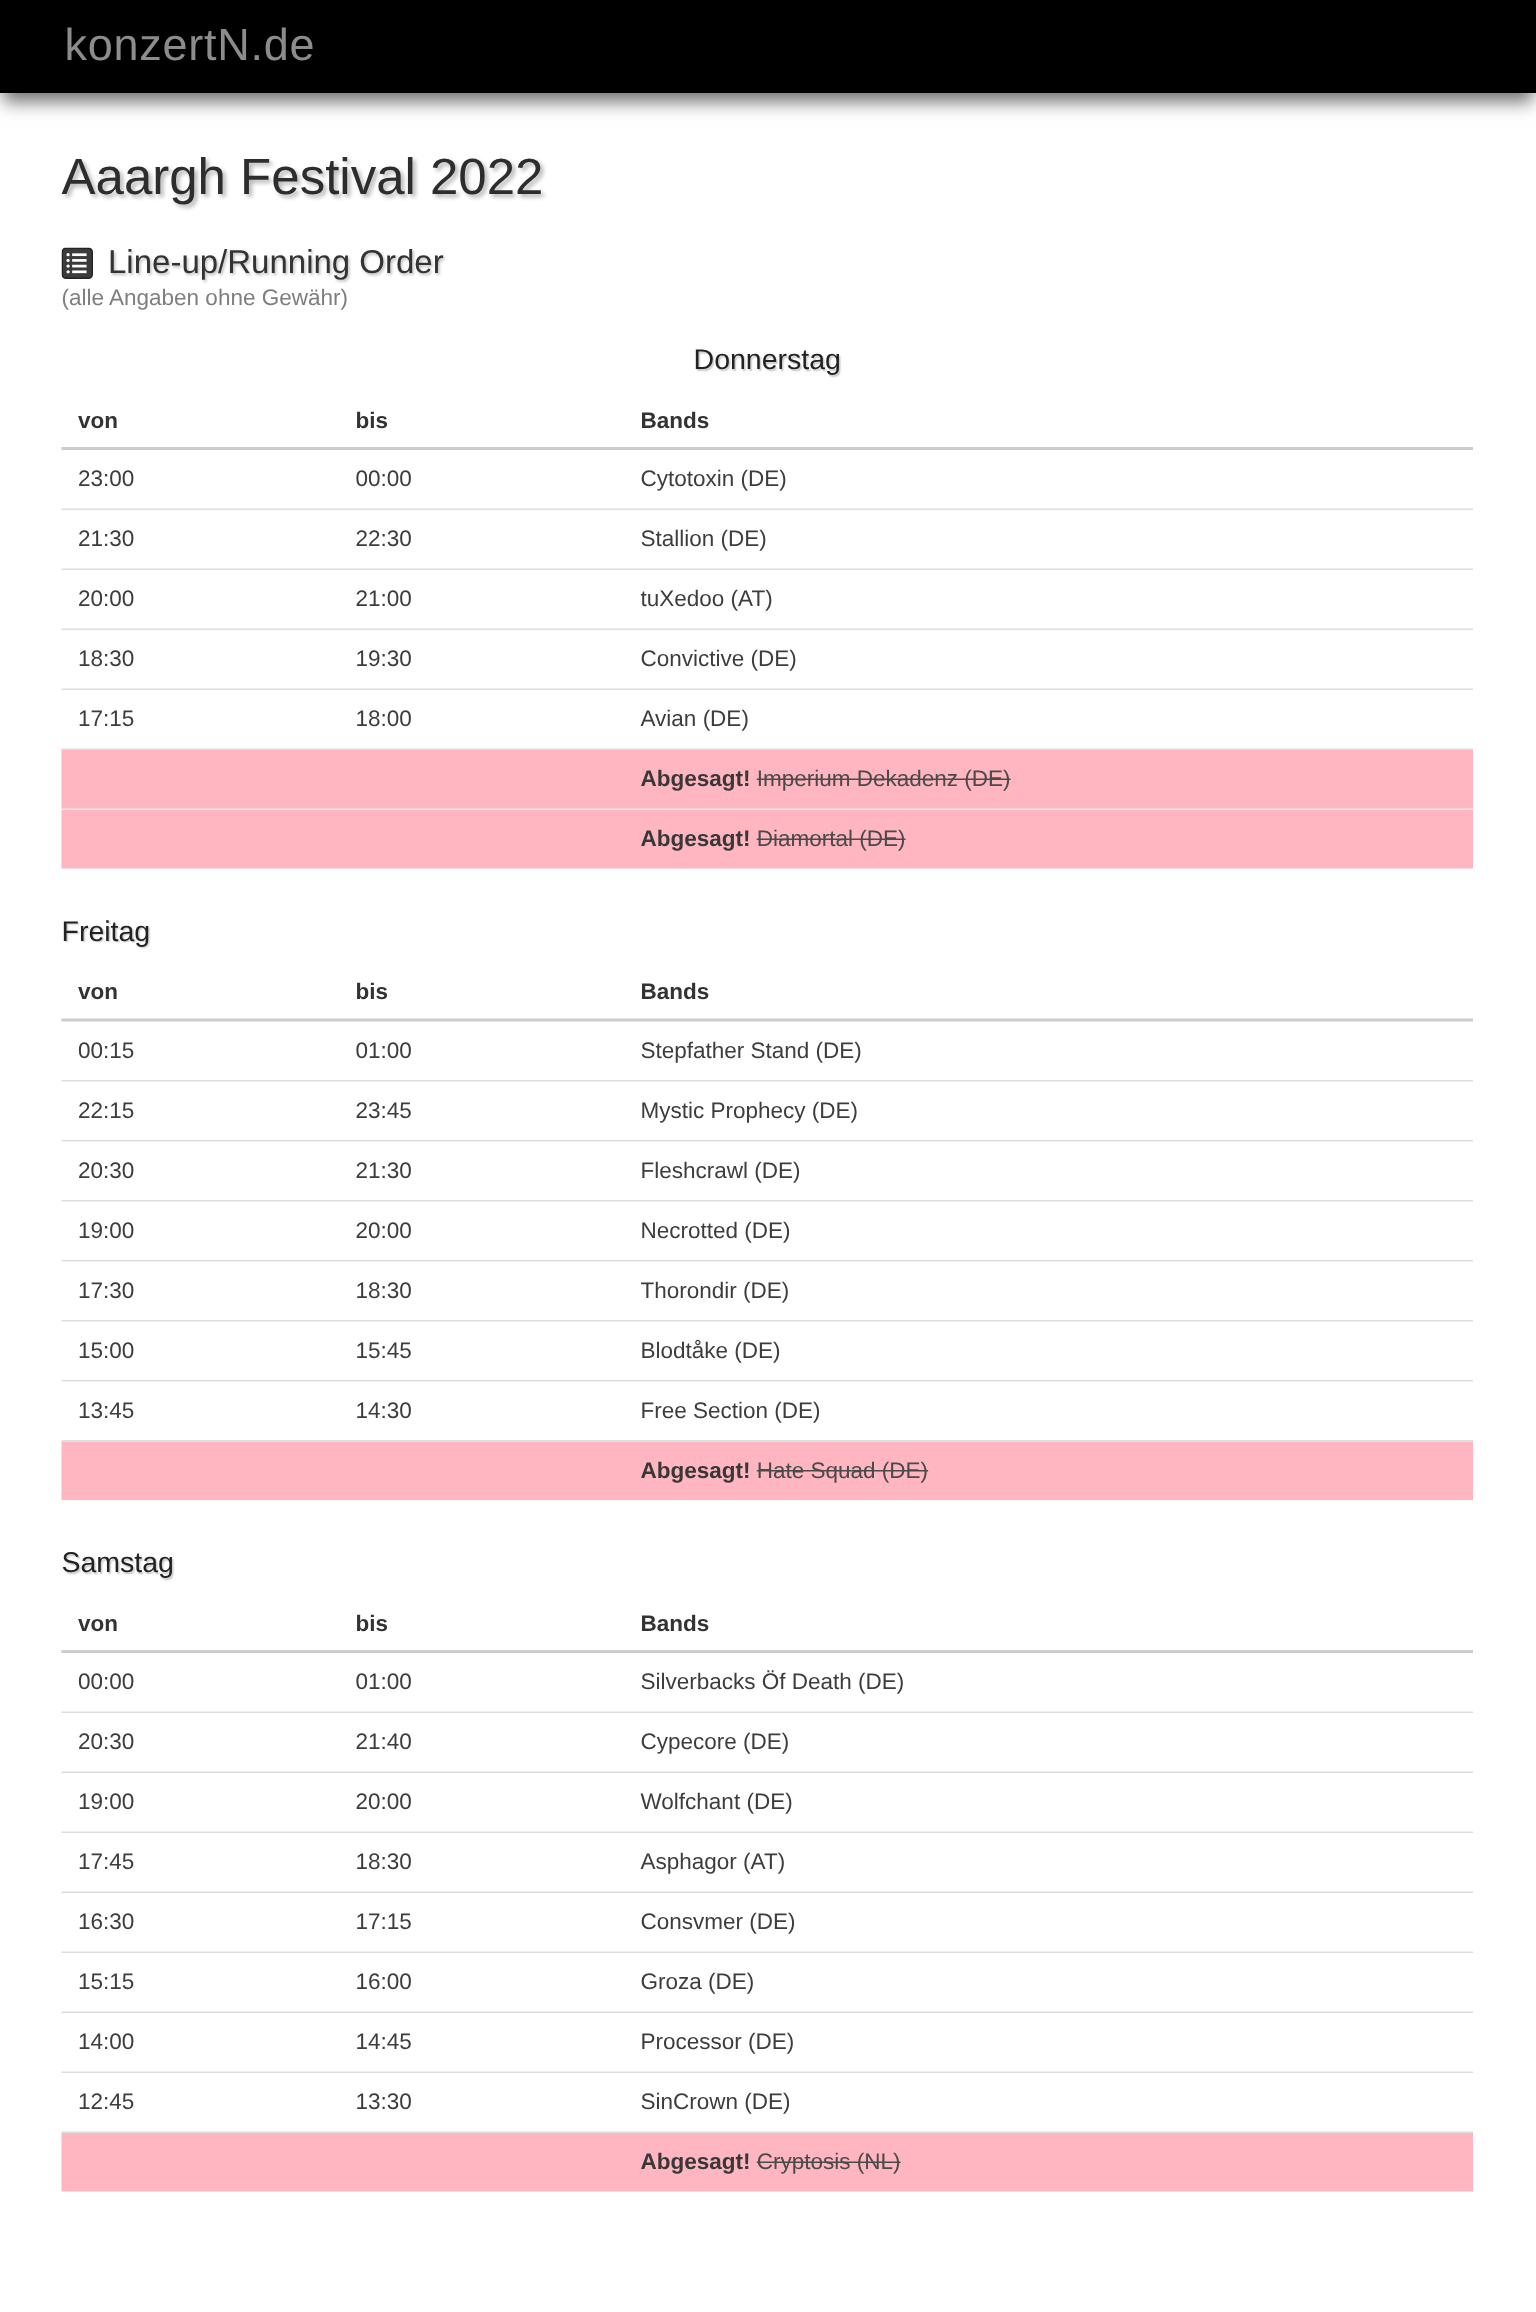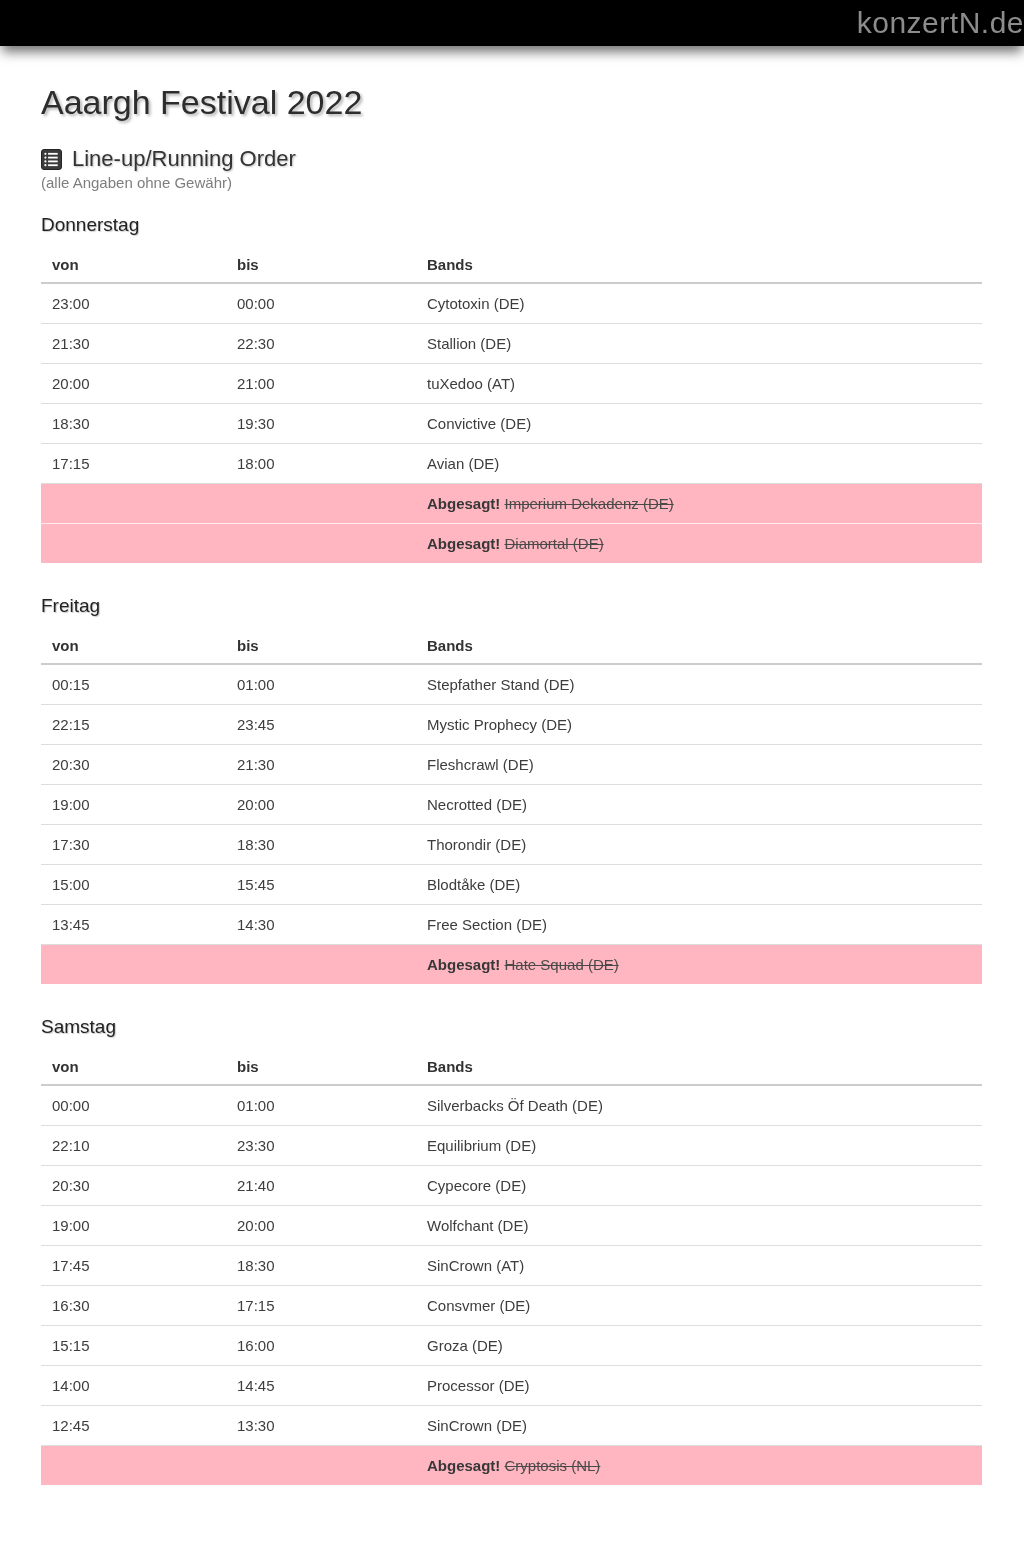--- a/index.html
+++ b/index.html
@@ -11,29 +11,28 @@
   *{box-sizing:border-box;}
   html,body{margin:0;padding:0;}
   body{
     background:var(--page-bg);
     color:var(--body-text);
     font-family:"Liberation Sans", sans-serif;
     width:1024px;
     min-height:1541px;
   }
   .topbar{
-    height:46px;
+    height:62px;
     background:var(--header-bg);
     display:flex;
     align-items:center;
     padding:0 0 0 43px;
     box-shadow:0 8px 11px -2px rgba(0,0,0,0.55);
     position:relative;
     z-index:2;
-    justify-content:flex-end;
   }
   .brand{
     color:var(--brand-text);
     font-size:30px;
     line-height:30px;
     letter-spacing:0.5px;
     cursor:pointer;
     text-shadow:1px 1px 2px #000;
   }
   main{padding:0 42px 0 41px;}
@@ -65,21 +64,21 @@
   }
   p.muted.first{margin-top:12px;}
   .day h3{
     margin:31px 0 0;
     font-size:19px;
     line-height:23px;
     font-weight:normal;
     color:#222;
     text-shadow:1px 1px 1px #c9c9c9;
   }
-  .day:first-child h3{margin-top:20px;}
+  .day:first-child h3{margin-top:20px;text-align:center;}
   table{
     border-collapse:collapse;
     width:100%;
     margin-top:12px;
     table-layout:fixed;
   }
   col.c-von{width:185px;}
   col.c-bis{width:190px;}
   th{
     text-align:left;
@@ -263,38 +262,33 @@
               <th>Bands</th>
             </tr>
           </thead>
           <tbody>
             <tr>
               <td>00:00</td>
               <td>01:00</td>
               <td>Silverbacks Öf Death (DE)</td>
             </tr>
             <tr>
-              <td>22:10</td>
-              <td>23:30</td>
-              <td>Equilibrium (DE)</td>
-            </tr>
-            <tr>
               <td>20:30</td>
               <td>21:40</td>
               <td>Cypecore (DE)</td>
             </tr>
             <tr>
               <td>19:00</td>
               <td>20:00</td>
               <td>Wolfchant (DE)</td>
             </tr>
             <tr>
               <td>17:45</td>
               <td>18:30</td>
-              <td>SinCrown (AT)</td>
+              <td>Asphagor (AT)</td>
             </tr>
             <tr>
               <td>16:30</td>
               <td>17:15</td>
               <td>Consvmer (DE)</td>
             </tr>
             <tr>
               <td>15:15</td>
               <td>16:00</td>
               <td>Groza (DE)</td>

